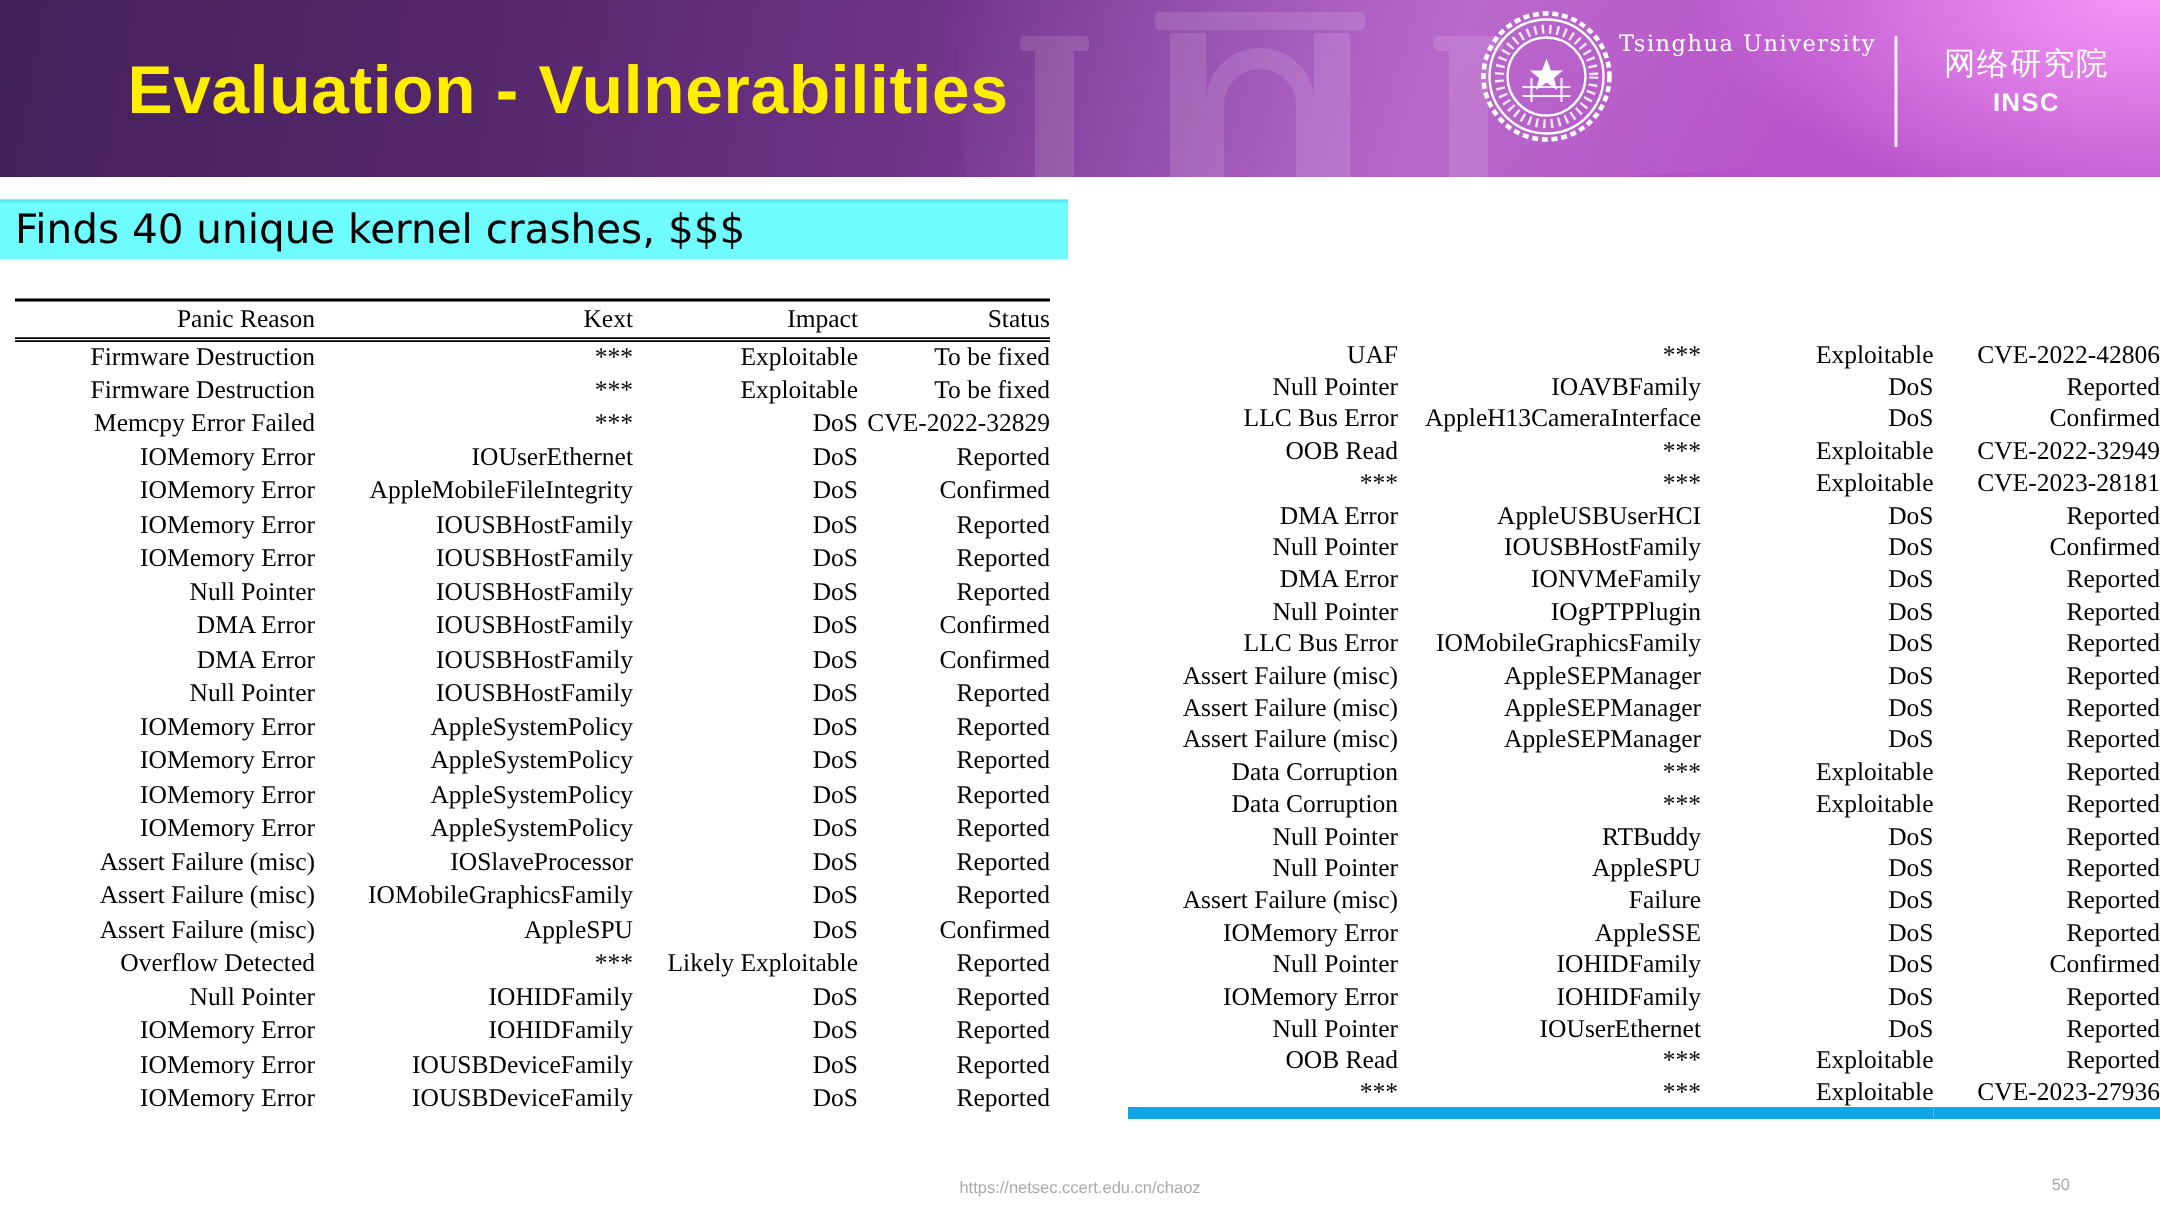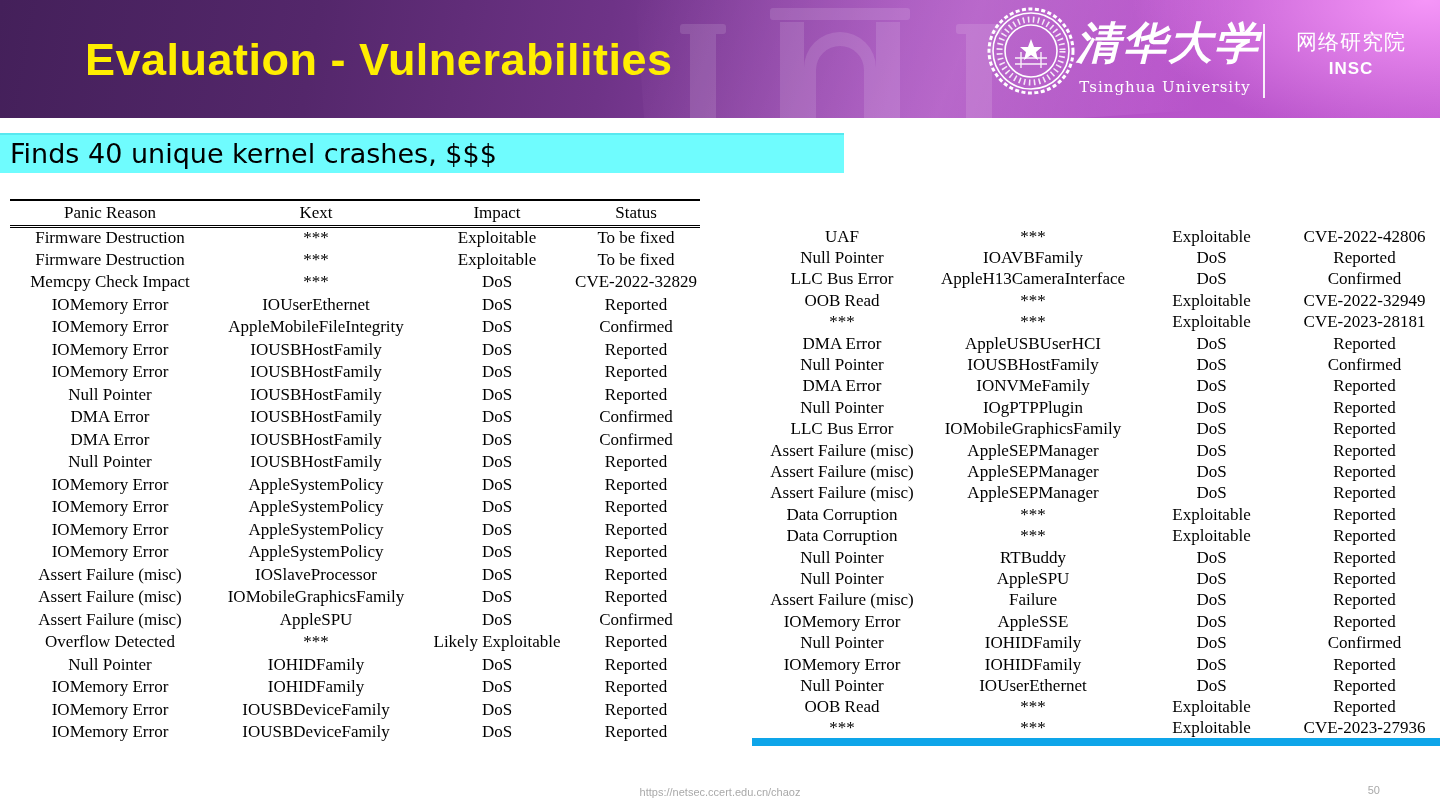--- a/index.html
+++ b/index.html
@@ -42,32 +42,32 @@
   .uni-en {
     font-size:15px; font-family:"DejaVu Serif", serif; letter-spacing:1px; margin-top:6px; white-space:nowrap;
   }
   .logo-divider { position:absolute; left:1263px; top:24px; width:2px; height:74px; background:rgba(255,255,255,0.9); }
   .insc-block { position:absolute; left:1286px; top:28px; width:130px; text-align:center; color:#ffffff; }
   .insc-cn { font-size:21px; letter-spacing:1px; white-space:nowrap; }
   .insc-en { font-size:17px; font-weight:bold; letter-spacing:1px; margin-top:3px; }
 
   
   .banner {
-    position:absolute; left:0; top:133px; width:844px; height:40px;
+    position:absolute; left:0; top:133px; width:712px; height:40px;
     background:#6ffcfe; border-top:2px solid #57e8ef;
     color:#000; font-size:27px; line-height:38px; padding-left:10px;
     font-family:"DejaVu Sans", sans-serif;
     white-space:nowrap;
   }
 
   
   table.vuln {
     border-collapse:collapse; table-layout:fixed;
     font-family:"Liberation Serif", serif; font-size:17px; color:#000;
-    text-align:center;
+    text-align:right;
   }
   table.vuln td, table.vuln th { padding:0; overflow:hidden; white-space:nowrap; }
 
   .left-table { position:absolute; left:10px; top:199px; width:690px; }
   .left-table table { width:690px; }
   .left-table th {
     font-weight:normal; height:26px; font-size:17px;
     border-top:2px solid #000; border-bottom:3px double #000;
   }
   .left-table td { height:22.5px; }
@@ -113,21 +113,20 @@
       <circle cx="45" cy="45" r="42" stroke-width="3" stroke-dasharray="4 2.5"></circle>
       <circle cx="45" cy="45" r="38" stroke-width="1.6"></circle>
       <circle cx="45" cy="45" r="26" stroke-width="1.6"></circle>
       <circle cx="45" cy="45" r="31.5" stroke-width="6" stroke-dasharray="1.6 3.4" opacity="0.85"></circle>
       <path d="M45 33 L48 41 L56 41 L50 46 L52 54 L45 49 L38 54 L40 46 L34 41 L42 41 Z" fill="#ffffff" stroke="none"></path>
       <path d="M29 52 h32 M29 58 h32 M35 46 v16 M55 46 v16" stroke-width="1.4" opacity="0.9"></path>
     </g>
   </svg>
 
   <div class="uni-block">
-    <div class="uni-cn">清华大学</div>
     <div class="uni-en">Tsinghua University</div>
   </div>
 
   <div class="logo-divider"></div>
 
   <div class="insc-block">
     <div class="insc-cn">网络研究院</div>
     <div class="insc-en">INSC</div>
   </div>
 </div>
@@ -157,21 +156,21 @@
           <td>Exploitable</td>
           <td>To be fixed</td>
         </tr>
         <tr>
           <td>Firmware Destruction</td>
           <td>***</td>
           <td>Exploitable</td>
           <td>To be fixed</td>
         </tr>
         <tr>
-          <td>Memcpy Check Impact</td>
+          <td>Memcpy Error Failed</td>
           <td>***</td>
           <td>DoS</td>
           <td>CVE-2022-32829</td>
         </tr>
         <tr>
           <td>IOMemory Error</td>
           <td>IOUserEthernet</td>
           <td>DoS</td>
           <td>Reported</td>
         </tr>

